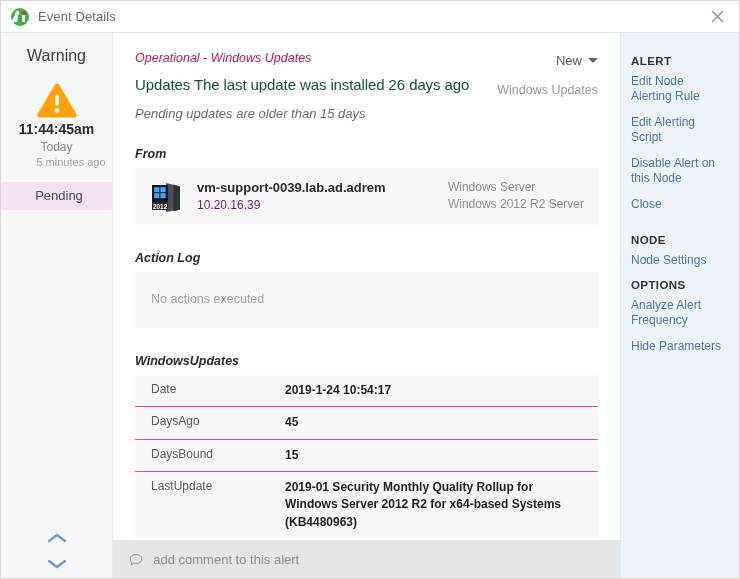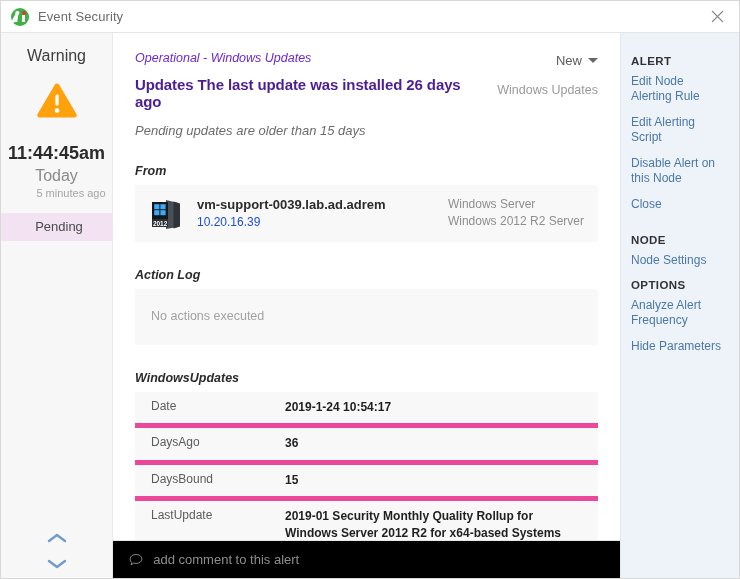--- a/index.html
+++ b/index.html
@@ -110,29 +110,28 @@
   .rail-severity {
     margin-top: 14px;
     font-size: 16px;
     color: #3d3d3d;
   }
   .warn-icon {
     margin-top: 16px;
     width: 44px; height: 40px;
   }
   .rail-time {
-    margin-top: 22px;
-    font-size: 18px;
+    font-size: 14px;
     font-weight: bold;
     color: #2b2b2b;
     text-align: center;
   }
   .rail-day {
     margin-top: 3px;
-    font-size: 16px;
+    font-size: 12px;
     color: #8a8a8a;
   }
   .rail-ago {
     margin-top: 2px;
     font-size: 11px;
     color: #a5a5a5;
     padding-left: 29px;
   }
   .rail-state {
     margin-top: 14px;
@@ -174,27 +173,27 @@
   
   .hdr {
     display: flex;
     justify-content: space-between;
     align-items: flex-start;
   }
   .hdr-left { min-width: 0; }
   .kicker {
     font-size: 12.5px;
     font-style: italic;
-    color: #6d28d9;
+    color: #be185d;
   }
   .hdr-title {
     margin-top: 11px;
     font-size: 15px;
-    font-weight: bold;
-    color: #4c1d95;
+    font-weight: normal;
+    color: #14532d;
     letter-spacing: -.1px;
   }
   .hdr-sub {
     margin-top: 13px;
     font-size: 13px;
     color: #6c6c6c;
     font-style: italic;
   }
   .hdr-right {
     text-align: right;
@@ -246,21 +245,21 @@
   .node-icon { width: 34px; height: 34px; flex: 0 0 auto; }
   .node-txt { margin-left: 14px; min-width: 0; }
   .node-name {
     font-size: 13px;
     font-weight: bold;
     color: #2b2b2b;
   }
   .node-ip {
     margin-top: 3px;
     font-size: 12px;
-    color: #1d4ed8;
+    color: #701a75;
   }
   .node-meta {
     margin-left: auto;
     text-align: left;
     font-size: 12px;
     color: #8e8e8e;
     line-height: 1.45;
     padding-left: 12px;
   }
 
@@ -270,21 +269,21 @@
     font-size: 12.5px;
     color: #a2a2a2;
   }
 
   
   .ptable {
     width: 100%;
     border-collapse: collapse;
     background: #f8f8f8;
   }
-  .ptable tr { border-bottom: 5px solid #ec4899; }
+  .ptable tr { border-bottom: 1px solid #ec4899; }
   .ptable tr:last-child { border-bottom: none; }
   .ptable td {
     padding: 7px 8px 7px 0;
     vertical-align: top;
     font-size: 12px;
   }
   .ptable td.k {
     width: 150px;
     padding-left: 16px;
     color: #5c5c5c;
@@ -297,21 +296,21 @@
   }
 
   
   .comment-bar {
     flex: 0 0 auto;
     height: 38px;
     border-top: 1px solid #e6e6e6;
     display: flex;
     align-items: center;
     padding: 0 16px;
-    background: #000000;
+    background: #e5e5e5;
     cursor: text;
   }
   .comment-input {
     border: none;
     outline: none;
     background: transparent;
     font-family: "Liberation Sans", sans-serif;
     font-size: 13px;
     color: #6d6d6d;
     margin-left: 10px;
@@ -346,21 +345,21 @@
 </head>
 <body>
 
 <div id="app">
 
   <div class="titlebar">
     <div class="logo">
       <div class="logo-diag"></div>
       <div class="logo-right"></div>
     </div>
-    <div class="titlebar-title">Event Security</div>
+    <div class="titlebar-title">Event Details</div>
     <div class="close-btn">
       <svg width="13" height="13" viewBox="0 0 13 13">
         <path d="M1 1 L12 12 M12 1 L1 12" stroke="#8a8a8a" stroke-width="1.1" fill="none"></path>
       </svg>
     </div>
   </div>
 
   <div class="body-row">
 
     <div class="rail">
@@ -435,21 +434,21 @@
 
         <div class="sec-label">WindowsUpdates</div>
         <table class="ptable">
           <tbody>
             <tr>
               <td class="k">Date</td>
               <td class="v">2019-1-24 10:54:17</td>
             </tr>
             <tr>
               <td class="k">DaysAgo</td>
-              <td class="v">36</td>
+              <td class="v">45</td>
             </tr>
             <tr>
               <td class="k">DaysBound</td>
               <td class="v">15</td>
             </tr>
             <tr>
               <td class="k">LastUpdate</td>
               <td class="v">2019-01 Security Monthly Quality Rollup for Windows Server 2012 R2 for x64-based Systems (KB4480963)</td>
             </tr>
 

